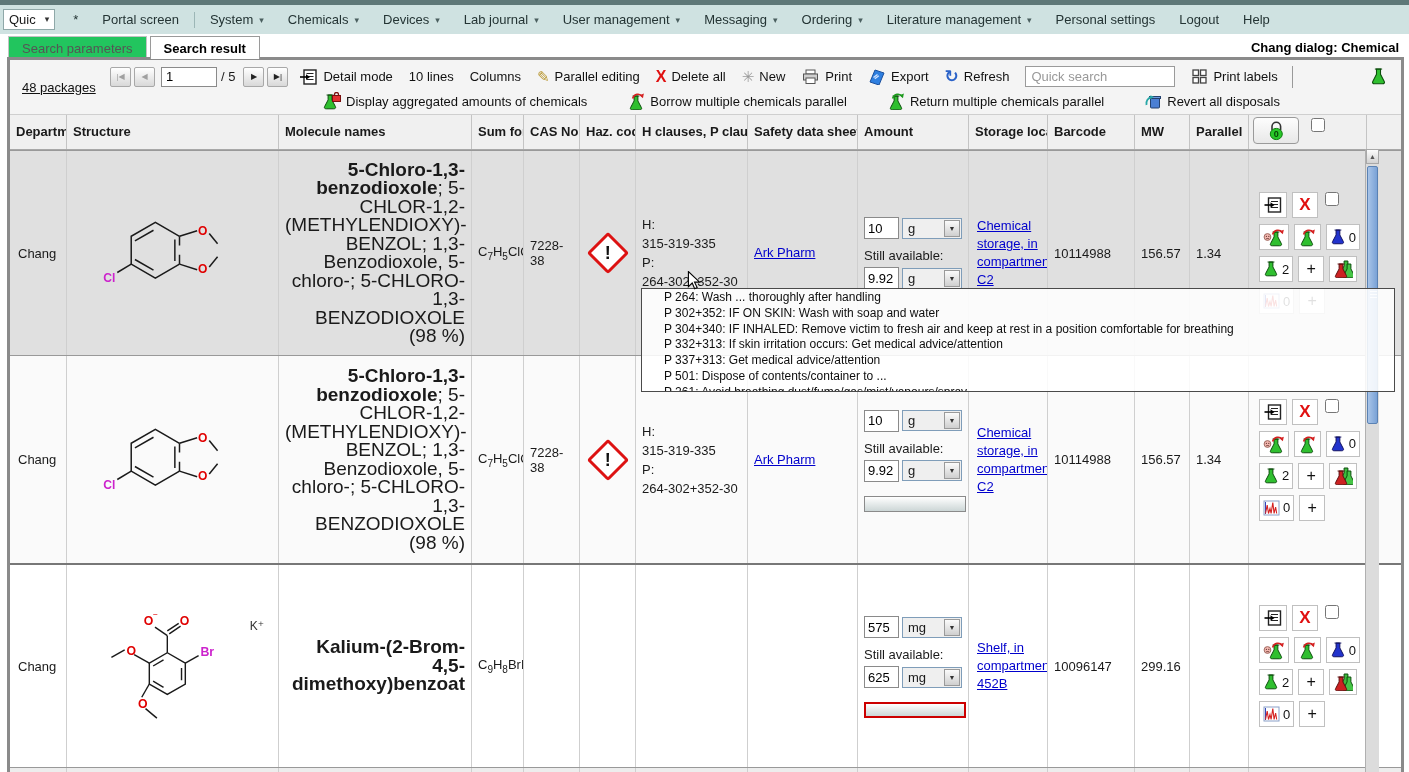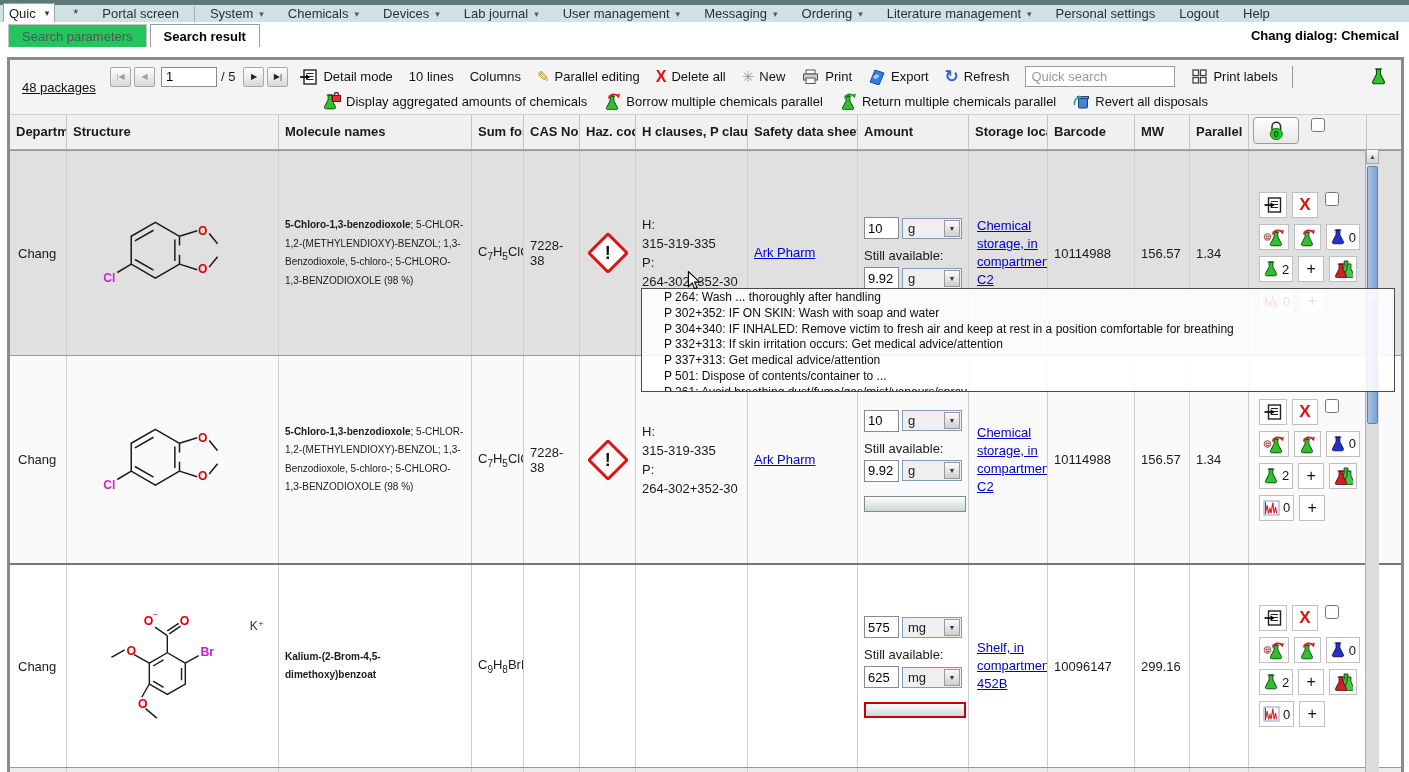--- a/index.html
+++ b/index.html
@@ -2,40 +2,40 @@
 <html style="--menubar: #cfe2e1; --link: #0000cc;"><head>
 <meta charset="utf-8">
 <style>
   * { box-sizing: border-box; }
   html,body { margin:0; padding:0; background:#fff; }
   body { font-family:"Liberation Sans","DejaVu Sans",sans-serif; font-size:13px; color:#1a1a1a; }
   .screen { position:relative; width:1409px; height:772px; overflow:hidden; background:#fff; }
 
   
   .topstrip { height:5px; background:#5e7878; }
-  .menubar { height:17px; background:var(--menubar,#cfe2e1); display:flex; align-items:center; padding-left:3px; }
+  .menubar { height:29px; background:var(--menubar,#cfe2e1); display:flex; align-items:center; padding-left:3px; }
   .quic { background:#fff; border:1px solid #8fa8a8; padding:1px 5px 2px; display:inline-flex; align-items:center; gap:9px; margin-right:6px; height:21px; }
   .quic .car { font-size:9px; color:#333; }
   .menu-item { padding:0 12px; height:27px; display:flex; align-items:center; gap:6px; color:#243434; white-space:nowrap; cursor:default; }
   .menu-item .car { font-size:9px; color:#4a5f5f; }
   .msep { width:1px; height:16px; background:#9cb6b6; margin:0 3px; }
 
   .tabrow { height:25px; position:relative; background:#fff; display:flex; align-items:flex-end; padding-left:8px; }
   .tab { padding:4px 13px 3px; border:1px solid #c3c3c3; border-bottom:none; background:#22c55e; color:#555; margin-right:3px; }
   .tab.active { background:#fff; color:#000; font-weight:bold; border-color:#9a9a9a; position:relative; z-index:2; }
   .dialog-title { position:absolute; right:10px; bottom:4px; font-weight:bold; color:#000; }
 
   
   .panel { position:absolute; left:7px; top:57px; width:1397px; height:715px; border:3px solid #8a8a8a; border-bottom:none; background:#fff; overflow:hidden; }
 
   .toolbar { background:#f4f4f4; border-bottom:1px solid #cfcfcf; display:flex; padding:3px 4px 2px; }
   .packages { width:96px; display:flex; align-items:center; padding-left:8px; color:#111;text-decoration:underline; }
   .tbrows { flex:1; }
   .tbrow1, .tbrow2 { display:flex; align-items:center; height:27px; }
-  .tbrow2 { height:22px; padding-left:204px; }
+  .tbrow2 { height:22px; padding-left:204px;gap:24px; }
   .pgbtn { width:21px; height:20px; border:1px solid #a8a8a8; border-radius:2px; background:linear-gradient(#ffffff,#d8d8d8); display:inline-flex; align-items:center; justify-content:center; font-size:8px; color:#222; margin-right:3px; }
   .pgbtn.dim { color:#a0a0a0; }
   .pg-input { width:56px; height:20px; border:1px solid #8a8a8a; padding:1px 4px; font-size:13px; margin:0 4px 0 3px; font-family:inherit; }
   .pg-total { margin-right:8px; }
   .tbtn { display:inline-flex; align-items:center; gap:5px; margin:0 8px; white-space:nowrap; color:#111; cursor:default; }
   .tbtn .glyph { display:inline-flex; align-items:center; justify-content:center; }
   .g-pencil { color:#b8962e; font-size:15px; }
   .g-x { color:#e01010; font-size:16px; font-weight:bold; transform:scaleY(1.05); }
   .g-new { color:#9a9a9a; font-size:15px; }
   .g-refresh { color:#2a62c8; font-size:17px; font-weight:bold; }
@@ -52,21 +52,21 @@
   .lockbtn { width:46px; height:27px; border:1px solid #9a9a9a; border-radius:4px; background:linear-gradient(#fdfdfd,#e8e8e8); display:flex; align-items:center; justify-content:center; }
   .trow { border-top:1px solid #999; position:relative; }
   .trow.r0 { background:#e0e0e0; height:205px; }
   .trow.r1 { background:#fafafa; height:208px; }
   .trow.r2 { background:#ffffff; height:204px; border-top:2px solid #777; }
   .trow.sliver { background:#ededed; height:7px; }
   .td { border-right:1px solid #cfcfcf; overflow:hidden; display:flex; flex-direction:column; justify-content:center; padding:4px 6px; position:relative; }
   .td-dept { padding-left:8px; }
   .td-struct { align-items:center; }
   .nm-b { font-weight:bold; }
-  .td-names { line-height:18.5px; font-size:10px; }
+  .td-names { line-height:18.5px; font-size:19px;text-align:right; }
   .sumf { white-space:nowrap; }
   .sumf sub { font-size:10px; }
   .hpline { white-space:nowrap; line-height:19px; }
   .lnk { color:var(--link,#0000cc); text-decoration:underline; cursor:pointer; line-height:18px; }
   .ghs { width:30px; height:30px; border:3px solid #dd1212; border-radius:3px; background:#fff; transform:rotate(45deg); display:flex; align-items:center; justify-content:center; margin:8px auto 8px; }
   .ghs span { transform:rotate(-45deg); font-weight:900; font-size:18px; color:#111; }
 
   .amt-group { display:flex; align-items:center; gap:3px; margin:2px 0; }
   .amt-input { width:35px; height:22px; border:1px solid #8a8a8a; padding:2px 3px; font-size:13px; font-family:inherit; }
   .fake-select { display:inline-flex; align-items:center; justify-content:space-between; width:62px; height:21px; border:1px solid #7f9db9; background:#efefef; padding-left:5px; }

